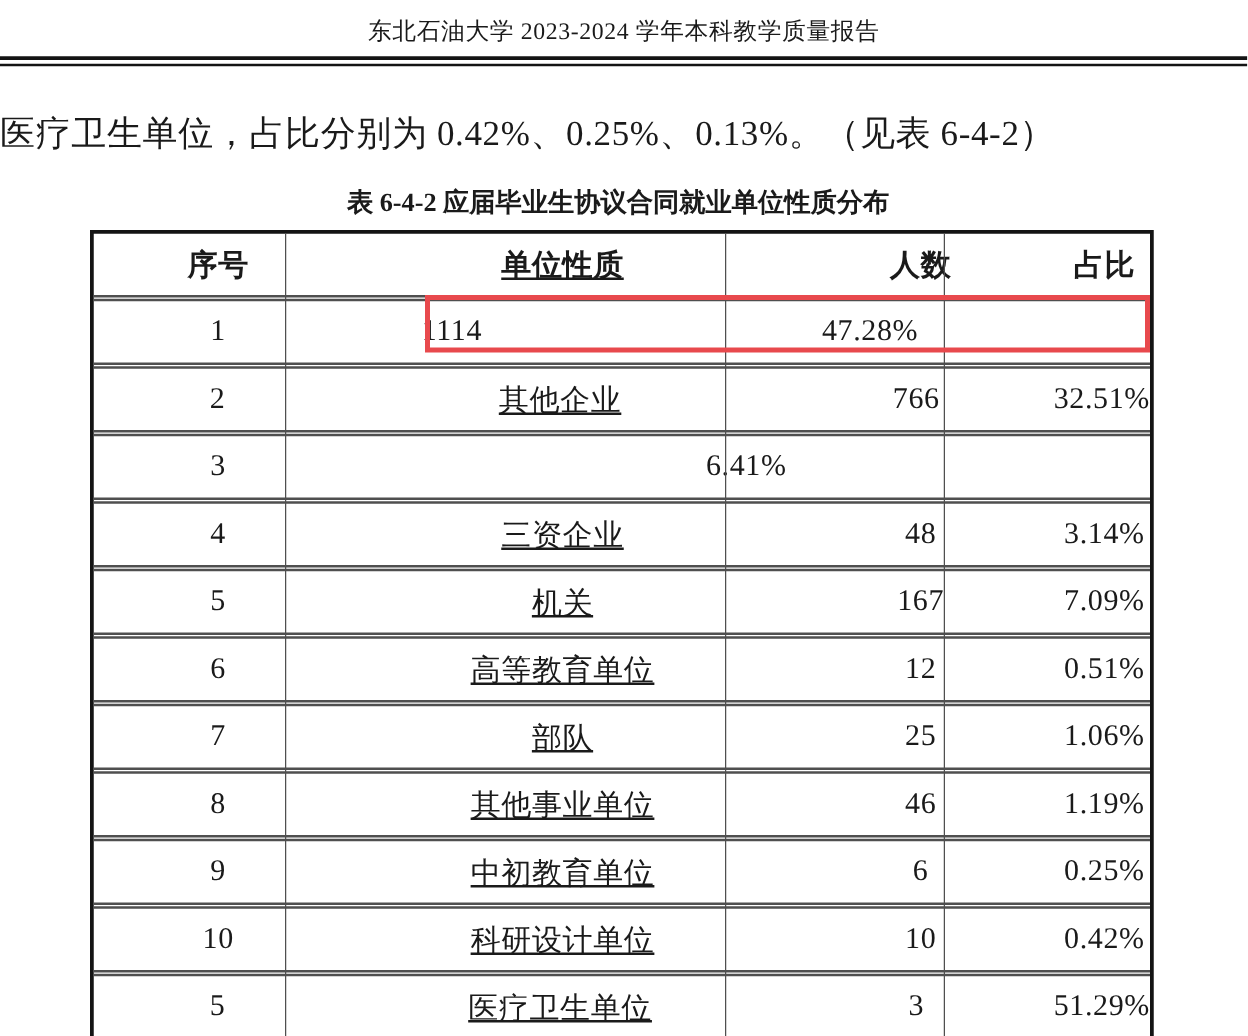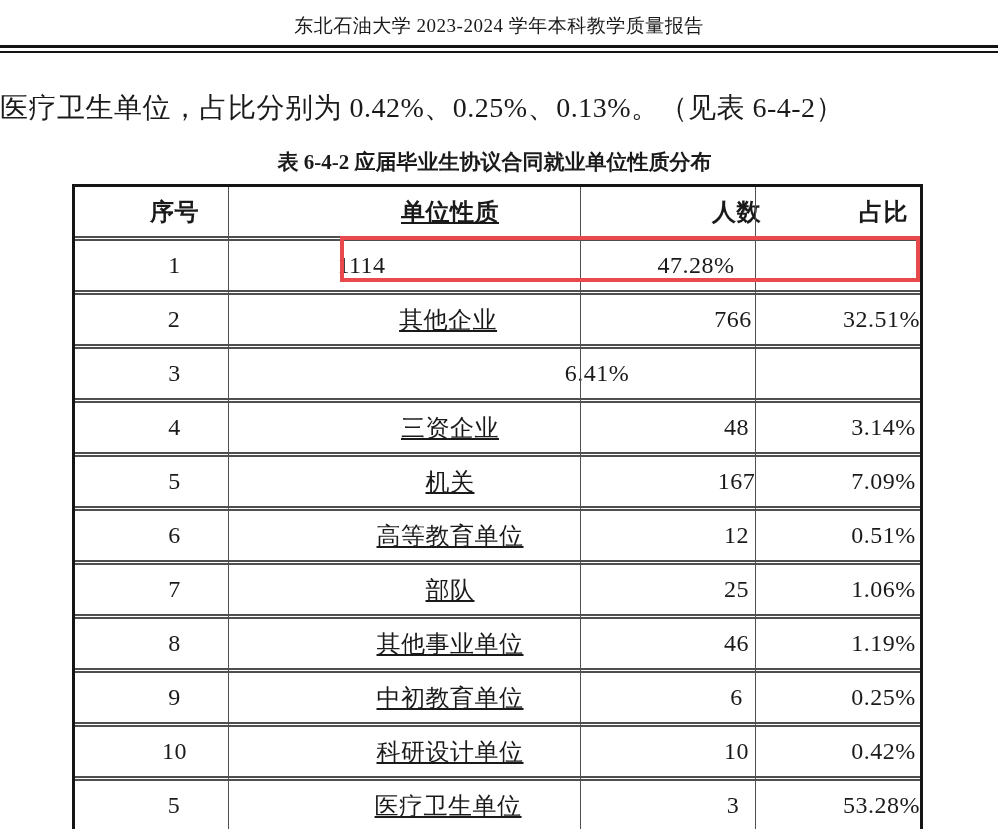--- a/index.html
+++ b/index.html
@@ -187,21 +187,21 @@
       <div class="c c1">10</div>
       <div class="c c2">科研设计单位</div>
       <div class="c c3">10</div>
       <div class="c c4">0.42%</div>
     </div>
 
     <div class="trow">
       <div class="c c1">5</div>
       <div class="c c2">医疗卫生单位</div>
       <div class="c c3">3</div>
-      <div class="c c4">53.28%</div>
+      <div class="c c4">51.29%</div>
     </div>
 
     <div class="vline v1"></div>
     <div class="vline v2"></div>
     <div class="vline v3"></div>
 
     <div class="red-box" style="border-color: rgb(232, 73, 77);"></div>
 
   </div>
 

